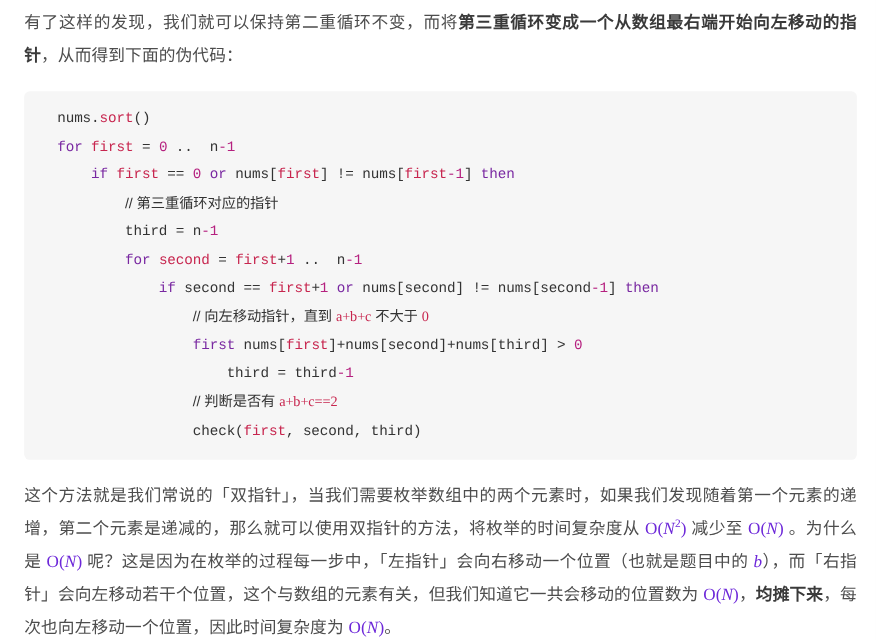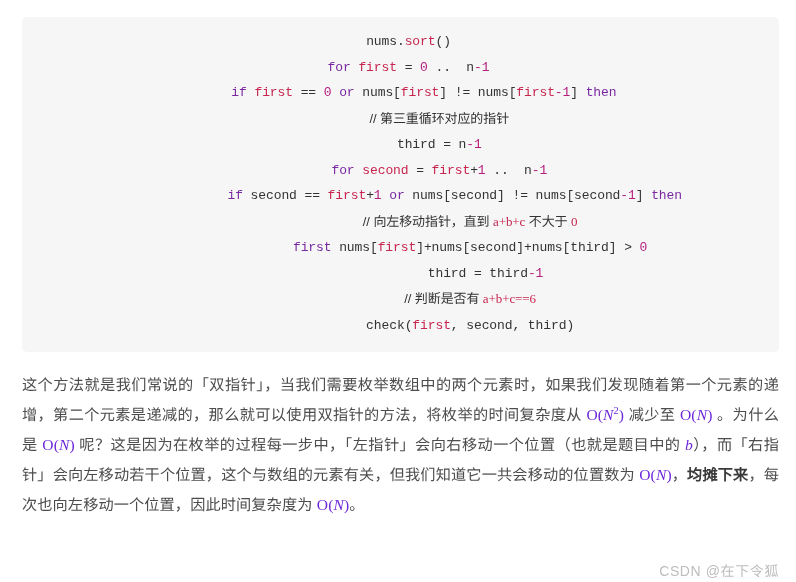--- a/index.html
+++ b/index.html
@@ -59,21 +59,20 @@
 
   
   .codeblock {
     margin: 17px 0 0 0;
     background: #f6f6f6;
     border-radius: 5px;
     padding: 12px 0 14px 0;
     width: 757px;
     box-sizing: border-box;
     overflow: hidden;
-    text-align: center;
   }
   pre.code {
     margin: 0;
     padding: 0 14px 0 30px;
     font-family: "Liberation Mono", "DejaVu Sans Mono", monospace;
     font-size: 13px;
     line-height: 25.5px;
     color: #333333;
     white-space: pre;
     letter-spacing: -0.1px;
@@ -95,35 +94,37 @@
     letter-spacing: 0.6px;
     user-select: none;
     white-space: nowrap;
   }
 </style>
 </head>
 <body>
 
 <div class="page">
 
+  <p class="para p-intro">
+    <span>有了这样的发现，我们就可以保持第二重循环不变，而将</span><span class="b">第三重循环变成一个从数组最右端开始向左移动的指针</span><span>，从而得到下面的伪代码：</span>
+  </p>
 
   <div class="codeblock">
 <pre class="code"><span class="pun">nums.</span><span class="var">sort</span><span class="pun">()</span>
 <span class="kw">for</span> <span class="var">first</span> <span class="pun">=</span> <span class="num">0</span> <span class="pun">..</span>  n<span class="num">-1</span>
     <span class="kw">if</span> <span class="var">first</span> <span class="pun">==</span> <span class="num">0</span> <span class="kw">or</span> nums<span class="pun">[</span><span class="var">first</span><span class="pun">]</span> != nums<span class="pun">[</span><span class="var">first</span><span class="num">-1</span><span class="pun">]</span> <span class="kw">then</span>
         <span class="cmt">// 第三重循环对应的指针</span>
         third <span class="pun">=</span> n<span class="num">-1</span>
         <span class="kw">for</span> <span class="var">second</span> <span class="pun">=</span> <span class="var">first</span>+<span class="num">1</span> <span class="pun">..</span>  n<span class="num">-1</span>
             <span class="kw">if</span> second <span class="pun">==</span> <span class="var">first</span>+<span class="num">1</span> <span class="kw">or</span> nums<span class="pun">[</span>second<span class="pun">]</span> != nums<span class="pun">[</span>second<span class="num">-1</span><span class="pun">]</span> <span class="kw">then</span>
                 <span class="cmt">// 向左移动指针，直到 <span class="cmtm var">a+b+c</span> 不大于 <span class="cmtm num">0</span></span>
                 <span class="kw">first</span> nums<span class="pun">[</span><span class="var">first</span><span class="pun">]</span>+nums<span class="pun">[</span>second<span class="pun">]</span>+nums<span class="pun">[</span>third<span class="pun">]</span> <span class="pun">&gt;</span> <span class="num">0</span>
                     third <span class="pun">=</span> third<span class="num">-1</span>
-                <span class="cmt">// 判断是否有 <span class="cmtm var">a+b+c==6</span></span>
+                <span class="cmt">// 判断是否有 <span class="cmtm var">a+b+c==2</span></span>
                 check<span class="pun">(</span><span class="var">first</span><span class="pun">,</span> second<span class="pun">,</span> third<span class="pun">)</span></pre>
   </div>
 
   <p class="para p-dp">
     <span>这个方法就是我们常说的「双指针」，当我们需要枚举数组中的两个元素时，如果我们发现随着第一个元素的递增，第二个元素是递减的，那么就可以使用双指针的方法，将枚举的时间复杂度从 </span><span class="math"><span class="op">O</span><span class="op">(</span>N<sup>2</sup><span class="op">)</span></span><span> 减少至 </span><span class="math"><span class="op">O</span><span class="op">(</span>N<span class="op">)</span></span><span> 。为什么是 </span><span class="math"><span class="op">O</span><span class="op">(</span>N<span class="op">)</span></span><span> 呢？这是因为在枚举的过程每一步中，「左指针」会向右移动一个位置（也就是题目中的 </span><span class="math">b</span><span>），而「右指针」会向左移动若干个位置，这个与数组的元素有关，但我们知道它一共会移动的位置数为 </span><span class="math"><span class="op">O</span><span class="op">(</span>N<span class="op">)</span></span><span>，</span><span class="b">均摊下来</span><span>，每次也向左移动一个位置，因此时间复杂度为 </span><span class="math"><span class="op">O</span><span class="op">(</span>N<span class="op">)</span></span><span>。</span>
   </p>
 
-  <div class="watermark">CSDN @在下令狐</div>
 
 </div>
 
 </body></html>

